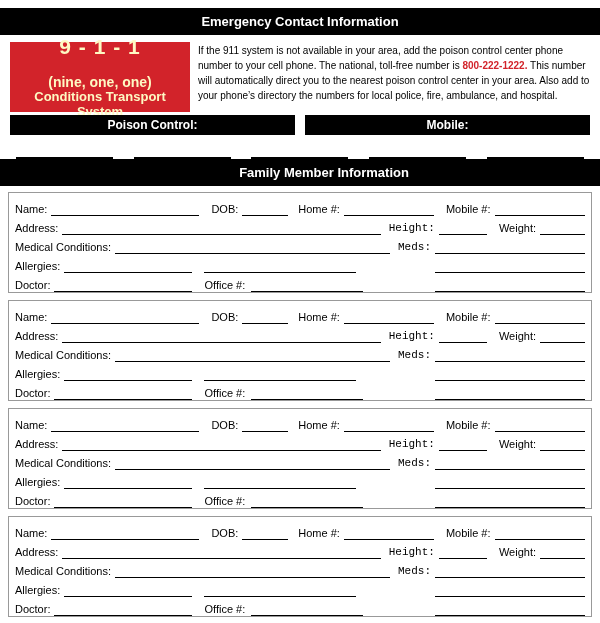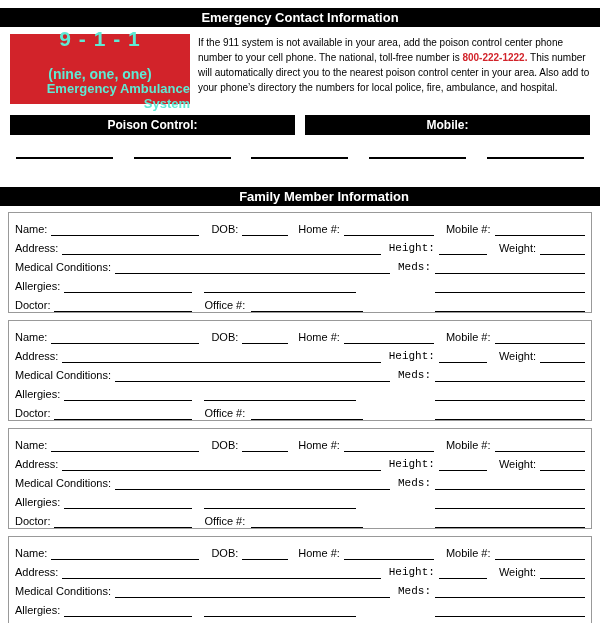--- a/index.html
+++ b/index.html
@@ -5,40 +5,40 @@
   * { box-sizing: border-box; }
   html, body { margin: 0; padding: 0; }
   body {
     width: 600px; height: 623px; overflow: hidden;
     background: #ffffff; color: #000000;
     font-family: "Liberation Sans", sans-serif;
     position: relative;
   }
   .bar {
     background: #000000; color: #ffffff;
-    height: 19px; display: flex; align-items: center; justify-content: center;
+    height: 27px; display: flex; align-items: center; justify-content: center;
     font-weight: bold; font-size: 13px;
   }
   .topbar { margin-top: 8px; }
-  .family-bar { margin-top: 28px; padding-left: 48px; }
+  .family-bar { margin-top: 0; padding-left: 48px; }
 
   .intro-row { display: flex; margin: 7px 10px 0 10px; gap: 8px; }
   .call-box {
     width: 180px; height: 70px; flex-shrink: 0;
-    background: #d2232a; color: #5eead4;
+    background: #d2232a; color: #fef9c3;
     display: flex; flex-direction: column; align-items: center; justify-content: center;
-    text-align: right;
+    text-align: center;
   }
   .call-number { font-size: 21px; font-weight: bold; letter-spacing: 1px; line-height: 22px; }
   .call-phonetic { font-size: 14px; font-weight: bold; line-height: 14px; margin-top: 17px; }
   .call-subtitle { font-size: 13px; font-weight: bold; line-height: 15px; }
   .instructions { margin: 0; padding-top: 1px; flex: 1; font-size: 10px; line-height: 15px; }
   .instructions .phone { color: #d2232a; font-weight: bold; }
 
-  .contact-labels-row { display: flex; gap: 10px; margin: 11px 10px 0 10px; }
+  .contact-labels-row { display: flex; gap: 10px; margin: 3px 10px 0 10px; }
   .contact-label {
     flex: 1; background: #000000; color: #ffffff;
     height: 20px; display: flex; align-items: center; justify-content: center;
     font-weight: bold; font-size: 12px; white-space: nowrap;
   }
   .contact-lines-row { display: flex; gap: 9px; margin: 22px 10px 0 10px; }
   .contact-line-cell { flex: 1; display: flex; justify-content: center; }
   .contact-line { width: 97px; height: 2px; background: #000000; }
 
   #members-container { margin: 6px 8px 0 8px; }
@@ -63,21 +63,21 @@
 <body>
 
 <div class="bar topbar">
   <span>Emergency Contact Information</span>
 </div>
 
 <div class="intro-row">
   <div class="call-box">
     <div class="call-number">9 - 1 - 1</div>
     <div class="call-phonetic">(nine, one, one)</div>
-    <div class="call-subtitle">Emergency Ambulance System</div>
+    <div class="call-subtitle">Conditions Transport System</div>
   </div>
   <p class="instructions"><span>If the 911 system is not available in your area, add the poison control center phone number to your cell phone. The national, toll-free number is </span><span class="phone">800-222-1222.</span><span> This number will automatically direct you to the nearest poison control center in your area. Also add to your phone’s directory the numbers for local police, fire, ambulance, and hospital.</span></p>
 </div>
 
 <div class="contact-labels-row">
   <div class="contact-label">Poison Control:</div>
   <div class="contact-label">Mobile:</div>
 </div>
 
 <div class="contact-lines-row">

